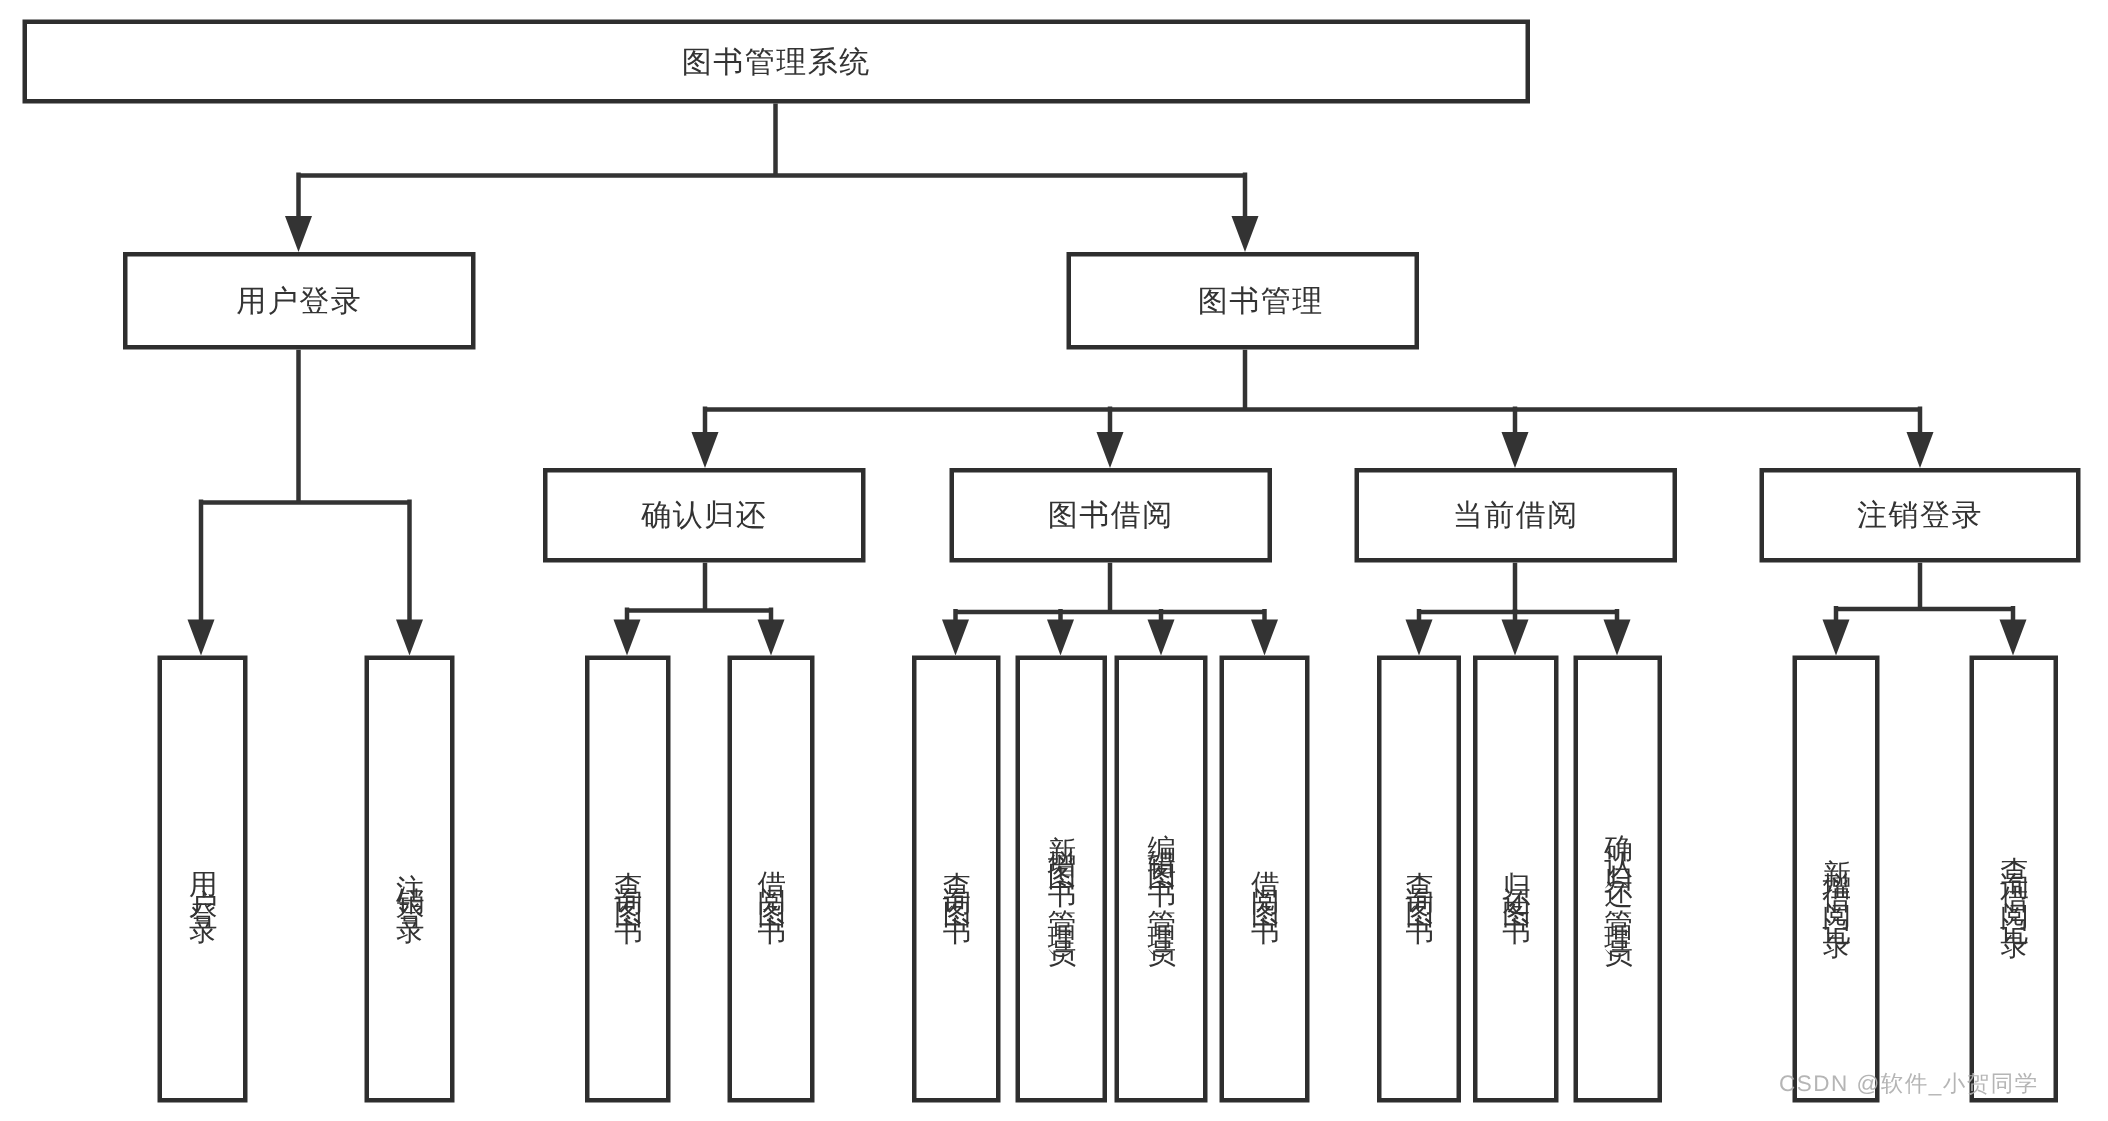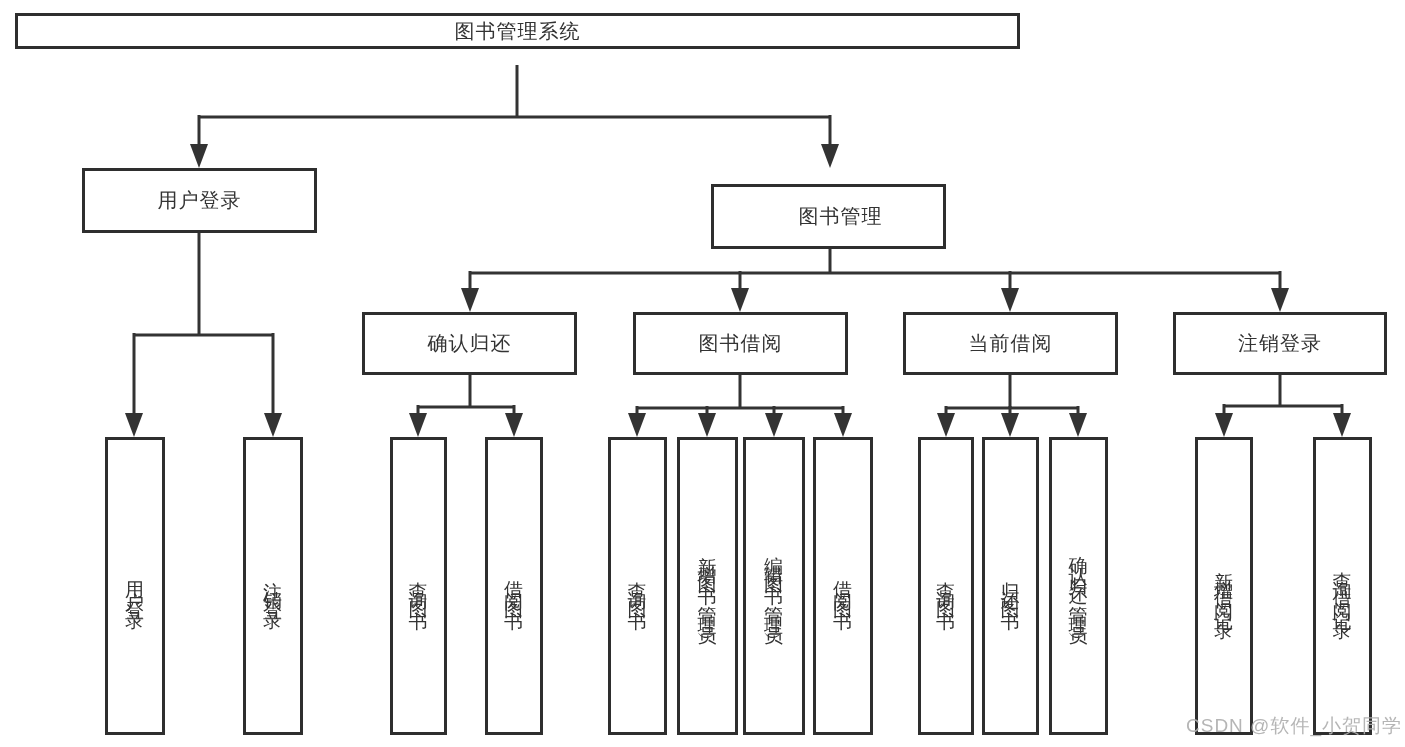--- a/index.html
+++ b/index.html
@@ -26,21 +26,21 @@
     writing-mode:vertical-rl;
     text-orientation:mixed;
     font-size:19px;
     letter-spacing:10px;
     line-height:1;
     white-space:nowrap;
   }
   .watermark{
     position:absolute;
     left:1186px;top:713px;
-    font-size:19px;
+    font-size:15px;
     color:rgba(175,175,175,0.92);
     letter-spacing:1px;
     z-index:5;
     white-space:nowrap;
   }
   line,polyline{stroke:#333333;stroke-width:3;fill:none;}
   polygon{fill:#333333;stroke:none;}
 </style>
 </head>
 <body>
@@ -102,28 +102,28 @@
     <polygon points="1078,437 1069,413 1087,413"></polygon>
 
     <line x1="1280" y1="375" x2="1280" y2="406"></line>
     <line x1="1224" y1="406" x2="1342" y2="406"></line>
     <line x1="1224" y1="404" x2="1224" y2="415"></line>
     <line x1="1342" y1="404" x2="1342" y2="415"></line>
     <polygon points="1224,437 1215,413 1233,413"></polygon>
     <polygon points="1342,437 1333,413 1351,413"></polygon>
   </svg>
 
-  <div class="node hnode" style="left:15px;top:13px;width:1005px;height:36px;font-family:Liberation Serif, serif;">
+  <div class="node hnode" style="left:15px;top:13px;width:1005px;height:56px;font-family:Liberation Serif, serif;">
     <span>图书管理系统</span>
   </div>
 
   <div class="node hnode" style="left:82px;top:168px;width:235px;height:65px;">
     <span>用户登录</span>
   </div>
-  <div class="node hnode" style="left:711px;top:184px;width:235px;height:65px;padding-left:24px;">
+  <div class="node hnode" style="left:711px;top:168px;width:235px;height:65px;padding-left:24px;">
     <span>图书管理</span>
   </div>
 
   <div class="node hnode" style="left:362px;top:312px;width:215px;height:63px;">
     <span>确认归还</span>
   </div>
   <div class="node hnode" style="left:903px;top:312px;width:215px;height:63px;">
     <span>当前借阅</span>
   </div>
   <div class="node hnode" style="left:633px;top:312px;width:215px;height:63px;">

